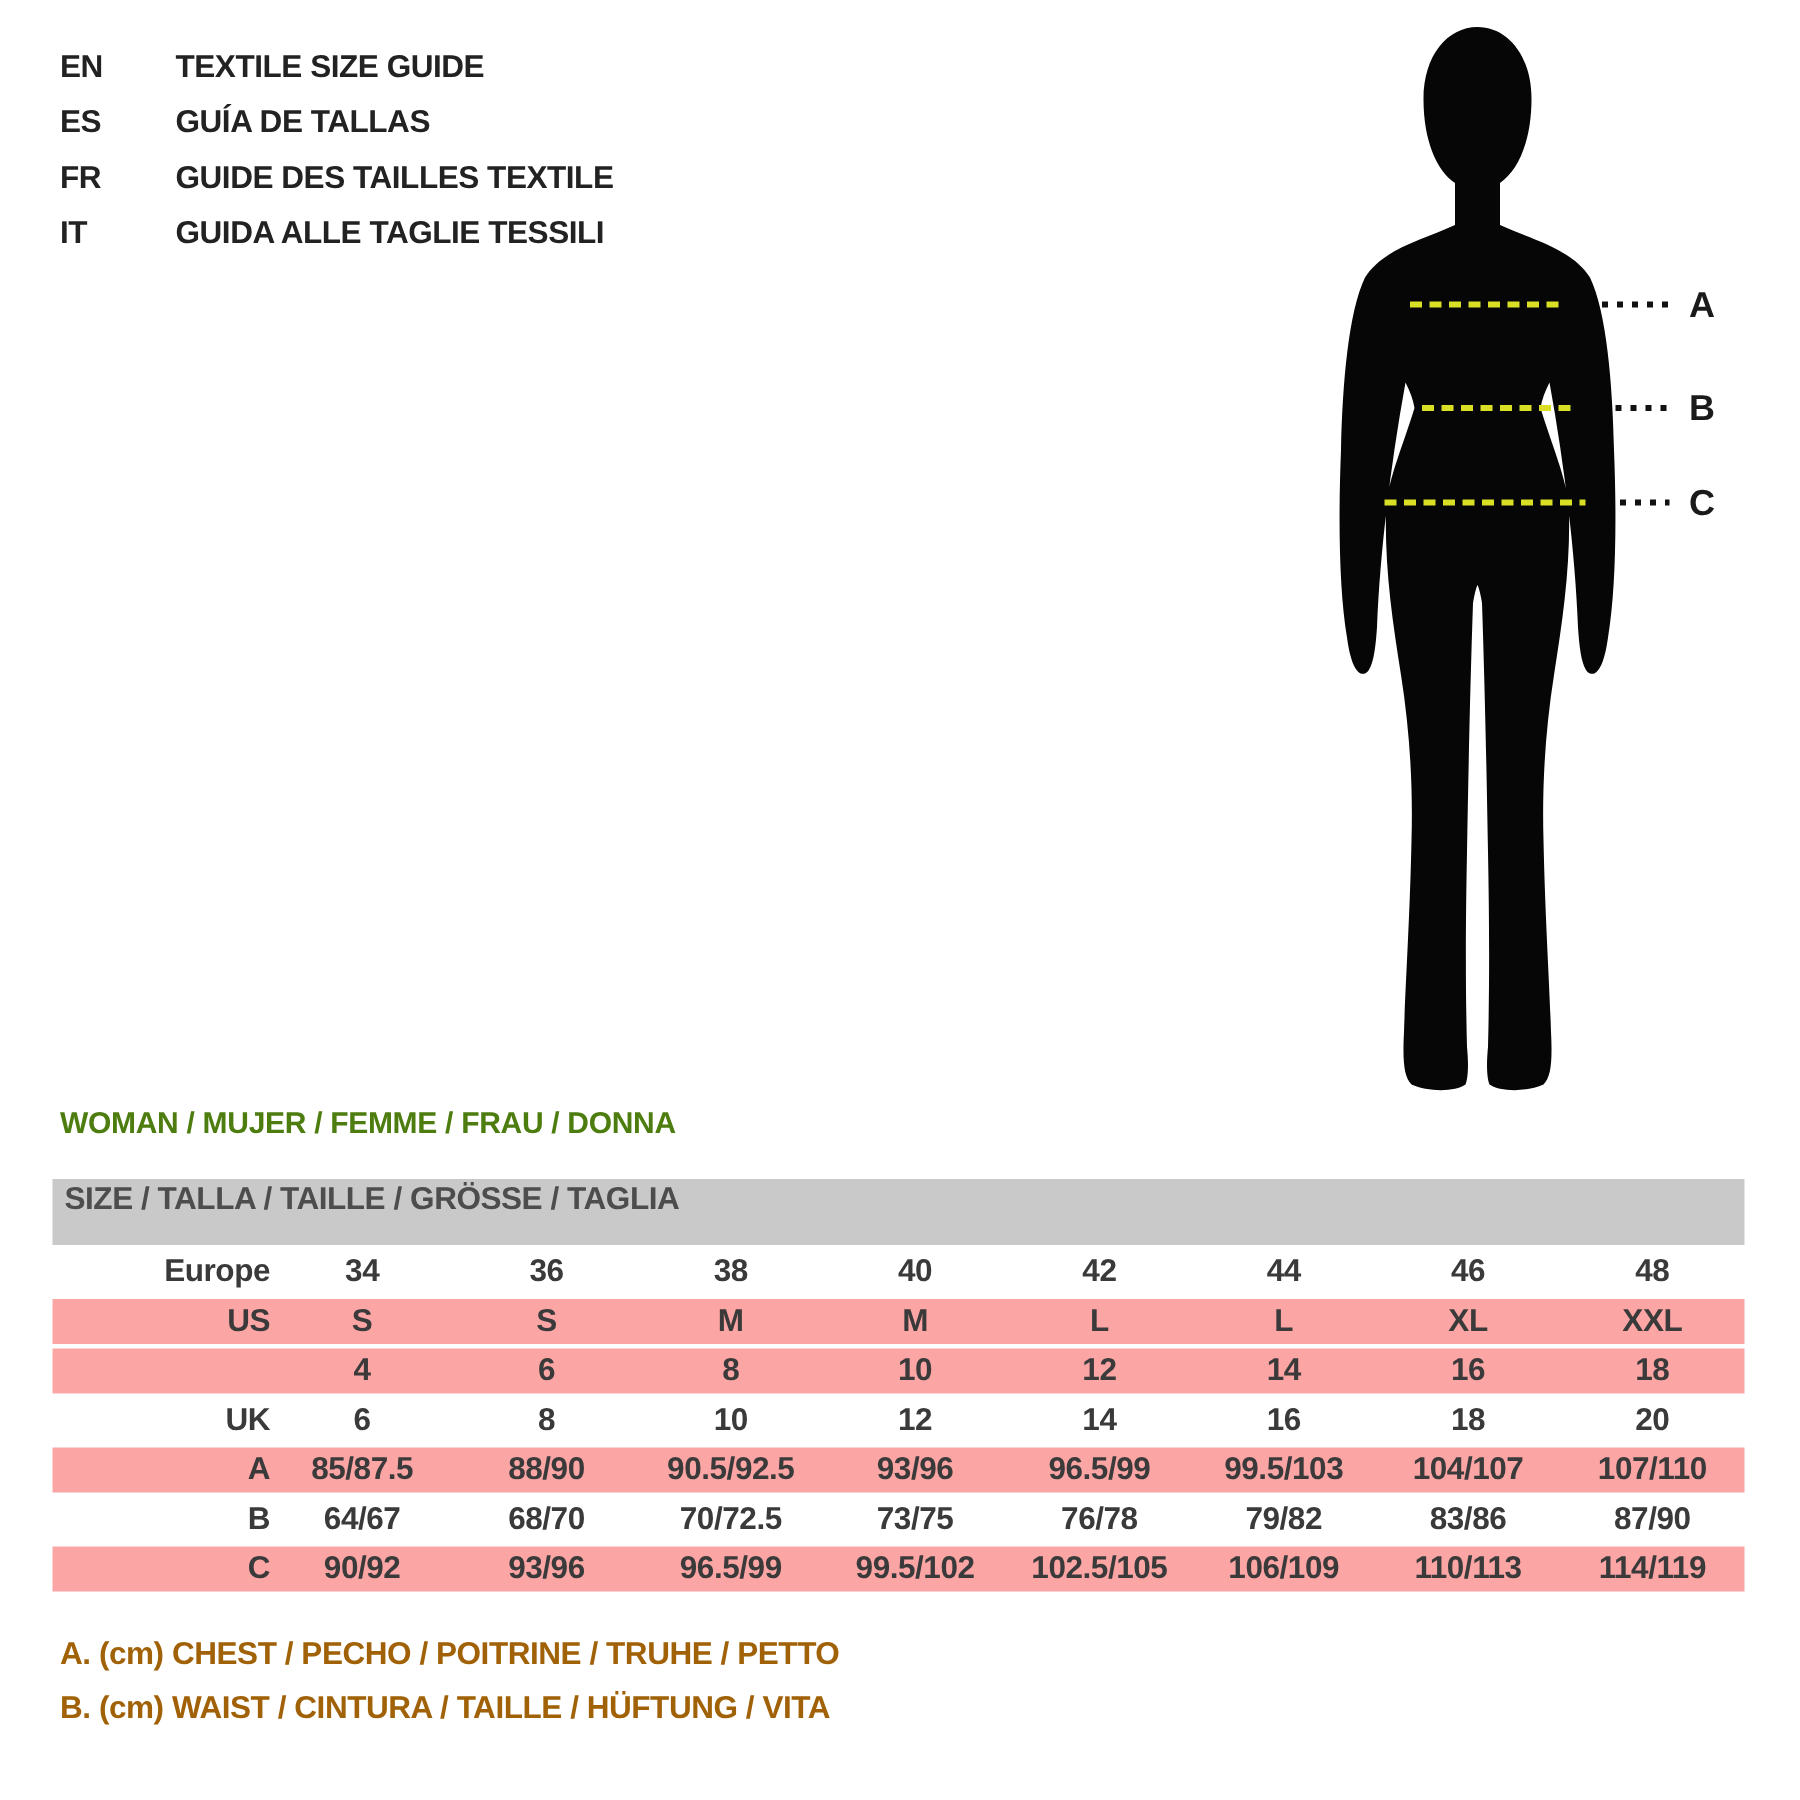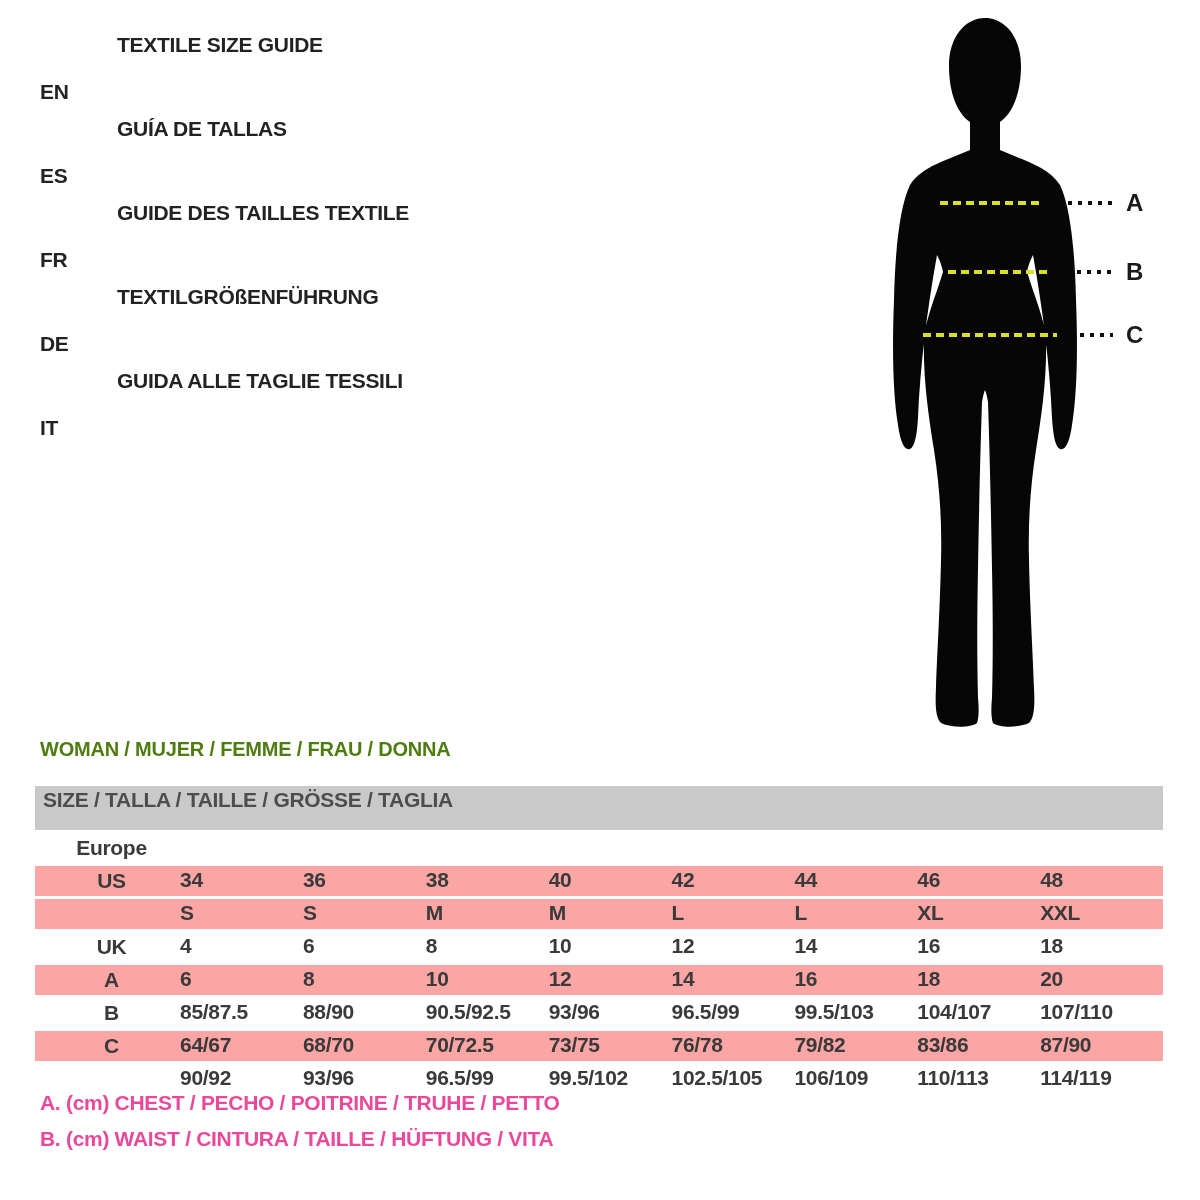--- a/index.html
+++ b/index.html
@@ -3,66 +3,62 @@
 <meta charset="utf-8">
 <style>
   html,body{margin:0;padding:0;background:#fff;}
   .page{
     position:relative;width:1200px;height:1200px;background:#fff;overflow:hidden;
     font-family:"Liberation Sans",sans-serif;color:#333;
   }
   
   .lang-block{position:absolute;left:40px;top:26px;}
   .lang-row{display:flex;line-height:37px;font-size:21px;font-weight:700;letter-spacing:-0.3px;color:#222;}
-  .lang-code{width:77px;flex:0 0 77px;margin-top:47px;}
+  .lang-code{width:77px;flex:0 0 77px;}
   .lang-title{white-space:nowrap;}
   
   .figure-wrap{position:absolute;left:880px;top:10px;width:310px;height:730px;}
   .figure-wrap svg text{font-family:"Liberation Sans",sans-serif;font-size:24px;font-weight:700;fill:#1a1a1a;}
   
   .gender-line{position:absolute;left:40px;top:738px;font-size:20px;font-weight:700;letter-spacing:-0.2px;color:#4d7c0f;}
   
   .size-table{position:absolute;left:35px;top:786px;width:1128px;}
   .table-header{
     height:44px;line-height:28px;background:#c9c9c9;color:#4d4d4d;
     font-size:21px;font-weight:700;letter-spacing:-0.3px;padding-left:8px;box-sizing:border-box;
   }
   .t-row{
     display:grid;grid-template-columns:145px repeat(8,1fr);
     height:30px;line-height:30px;margin-top:3px;background:#fff;
     font-size:21px;font-weight:700;letter-spacing:-0.3px;color:#3a3a3a;
   }
   .t-row.shaded{background:#fca5a5;}
-  .t-label{padding-left:8px;text-align:center;}
-  .t-cell{margin-top:32px;}
+  .t-label{padding-left:8px;text-align:right;}
+  .t-cell{text-align:center;}
   
   .legend{position:absolute;left:40px;top:1085px;}
-  .legend-line{line-height:36px;font-size:21px;font-weight:700;letter-spacing:-0.3px;color:#ec4899;white-space:nowrap;}
+  .legend-line{line-height:36px;font-size:21px;font-weight:700;letter-spacing:-0.3px;color:#a16207;white-space:nowrap;}
 </style>
 </head>
 <body>
 
 <div class="page">
 
   <div class="lang-block">
     <div class="lang-row">
       <span class="lang-code">EN</span>
       <span class="lang-title">TEXTILE SIZE GUIDE</span>
     </div>
     <div class="lang-row">
       <span class="lang-code">ES</span>
       <span class="lang-title">GUÍA DE TALLAS</span>
     </div>
     <div class="lang-row">
       <span class="lang-code">FR</span>
       <span class="lang-title">GUIDE DES TAILLES TEXTILE</span>
-    </div>
-    <div class="lang-row">
-      <span class="lang-code">DE</span>
-      <span class="lang-title">TEXTILGRÖßENFÜHRUNG</span>
     </div>
     <div class="lang-row">
       <span class="lang-code">IT</span>
       <span class="lang-title">GUIDA ALLE TAGLIE TESSILI</span>
     </div>
   </div>
 
   <div class="figure-wrap">
     <svg width="310" height="730" viewBox="0 0 310 730" xmlns="http://www.w3.org/2000/svg">
       <path fill="#060606" d="

